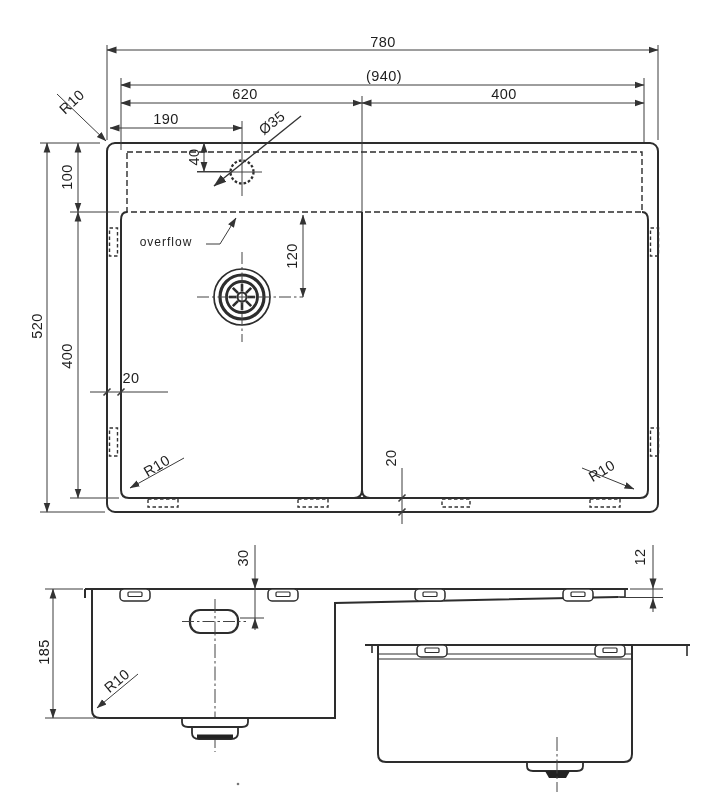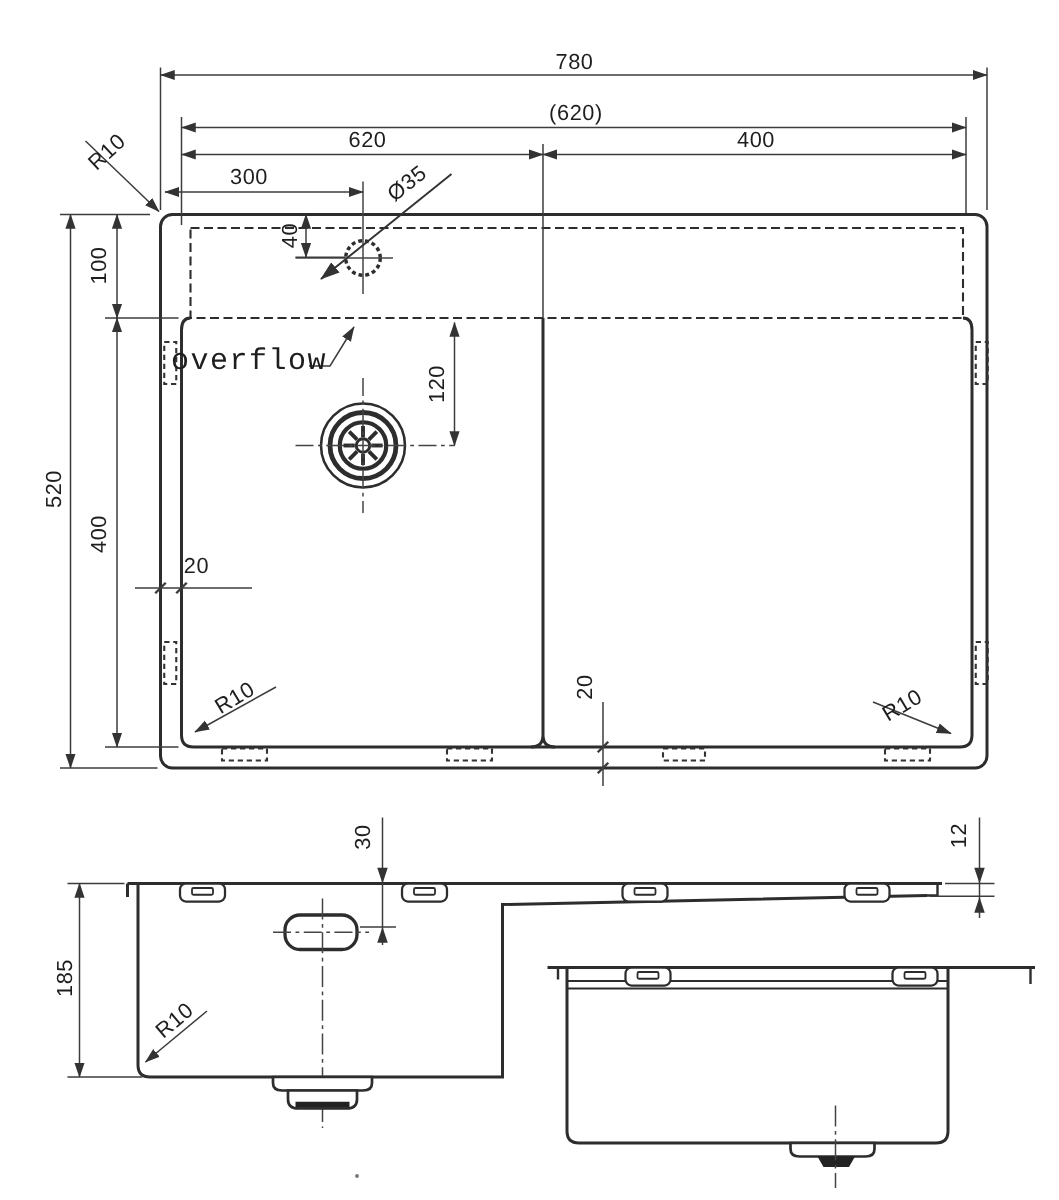--- a/index.html
+++ b/index.html
@@ -2,21 +2,21 @@
 <html><head>
 <meta charset="utf-8">
 <style>
   html,body{margin:0;padding:0;background:#fff;}
   .canvas{position:relative;width:706px;height:800px;background:#ffffff;overflow:hidden;
           font-family:"Liberation Sans",sans-serif;}
   .canvas svg{position:absolute;left:0;top:0;}
   .lbl{position:absolute;transform:translate(-50%,-50%);font-size:14.5px;color:#1e1e1e;
        white-space:nowrap;letter-spacing:.4px;line-height:1;}
   .r90{transform:translate(-50%,-50%) rotate(-90deg);}
-  .mono{font-family:Liberation Mono, monospace;font-size:20px;letter-spacing:1px;}
+  .mono{font-family:Liberation Sans, sans-serif;font-size:12px;letter-spacing:1px;}
 </style>
 </head>
 <body>
 
 <div class="canvas">
 
 <svg width="706" height="800" viewBox="0 0 706 800">
   <defs>
     <marker id="ah" viewBox="0 0 10 10" refX="9.5" refY="5" markerWidth="10" markerHeight="10" orient="auto-start-reverse">
       <path d="M0,1.6 L10,5 L0,8.4 z" fill="#333"></path>
@@ -174,24 +174,24 @@
     <line x1="630" y1="589" x2="663" y2="589"></line>
     <line x1="620" y1="597.5" x2="663" y2="597.5"></line>
     <path d="M649.5,578.5 L656.5,578.5 L653,589 z" fill="#333" stroke="none"></path>
     <path d="M649.5,608.5 L656.5,608.5 L653,598 z" fill="#333" stroke="none"></path>
   </g>
 
   <circle cx="238" cy="784" r="1.3" fill="#777"></circle>
 </svg>
 
   <span class="lbl" style="left:383px;top:42px">780</span>
-  <span class="lbl" style="left:384px;top:76px">(620)</span>
+  <span class="lbl" style="left:384px;top:76px">(940)</span>
   <span class="lbl" style="left:245px;top:94px">620</span>
   <span class="lbl" style="left:504px;top:94px">400</span>
-  <span class="lbl" style="left:166px;top:119px">300</span>
+  <span class="lbl" style="left:166px;top:119px">190</span>
   <span class="lbl" style="left:272px;top:123px;transform:translate(-50%,-50%) rotate(-38deg)">Ø35</span>
   <span class="lbl r90" style="left:194px;top:157px">40</span>
   <span class="lbl" style="left:72px;top:102px;transform:translate(-50%,-50%) rotate(-43deg)">R10</span>
   <span class="lbl r90" style="left:67px;top:177px">100</span>
   <span class="lbl r90" style="left:37px;top:326px">520</span>
   <span class="lbl r90" style="left:67px;top:356px">400</span>
   <span class="lbl mono" style="left:166px;top:242px">overflow</span>
   <span class="lbl r90" style="left:292px;top:256px">120</span>
   <span class="lbl" style="left:131px;top:378px">20</span>
   <span class="lbl" style="left:157px;top:466px;transform:translate(-50%,-50%) rotate(-31deg)">R10</span>

